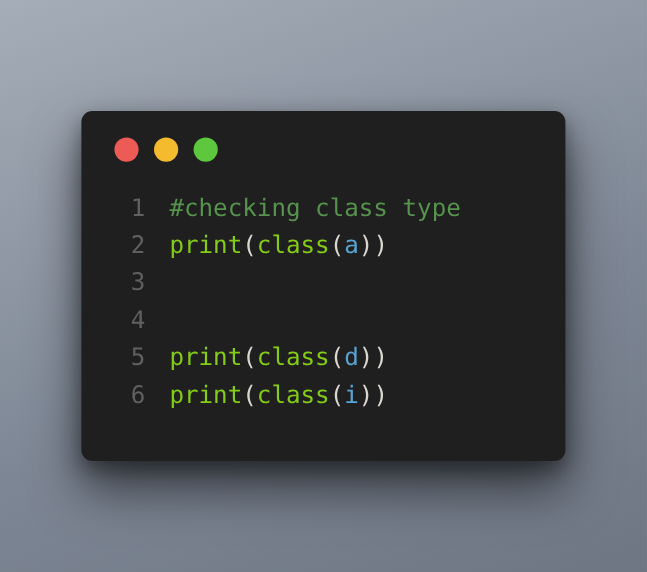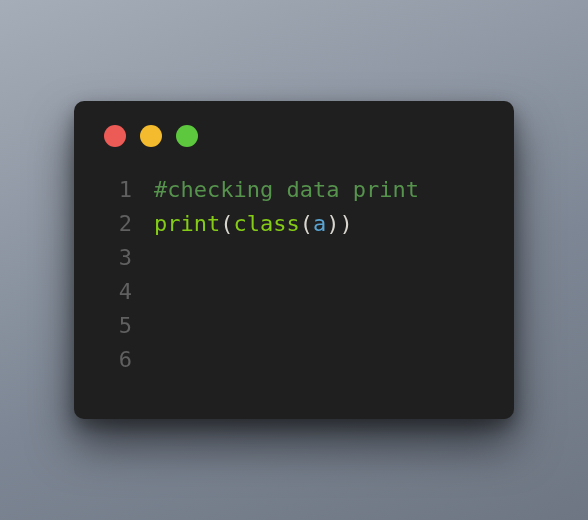--- a/index.html
+++ b/index.html
@@ -60,20 +60,20 @@
 </head>
 <body>
 
 <div class="window">
   <div class="traffic-lights">
     <div class="dot red"></div>
     <div class="dot yellow"></div>
     <div class="dot green"></div>
   </div>
   <div class="code" id="code">
-      <div class="line"><span class="ln">1</span><span><span class="tok-comment">#checking data print</span></span></div>
+      <div class="line"><span class="ln">1</span><span><span class="tok-comment">#checking class type</span></span></div>
       <div class="line"><span class="ln">2</span><span><span class="tok-fn">print</span><span class="tok-punct">(</span><span class="tok-fn">class</span><span class="tok-punct">(</span><span class="tok-var">a</span><span class="tok-punct">))</span></span></div>
       <div class="line"><span class="ln">3</span></div>
       <div class="line"><span class="ln">4</span></div>
-      <div class="line"><span class="ln">5</span></div>
-      <div class="line"><span class="ln">6</span></div>
+      <div class="line"><span class="ln">5</span><span><span class="tok-fn">print</span><span class="tok-punct">(</span><span class="tok-fn">class</span><span class="tok-punct">(</span><span class="tok-var">d</span><span class="tok-punct">))</span></span></div>
+      <div class="line"><span class="ln">6</span><span><span class="tok-fn">print</span><span class="tok-punct">(</span><span class="tok-fn">class</span><span class="tok-punct">(</span><span class="tok-var">i</span><span class="tok-punct">))</span></span></div>
     </div>
 </div>
 
 </body></html>

